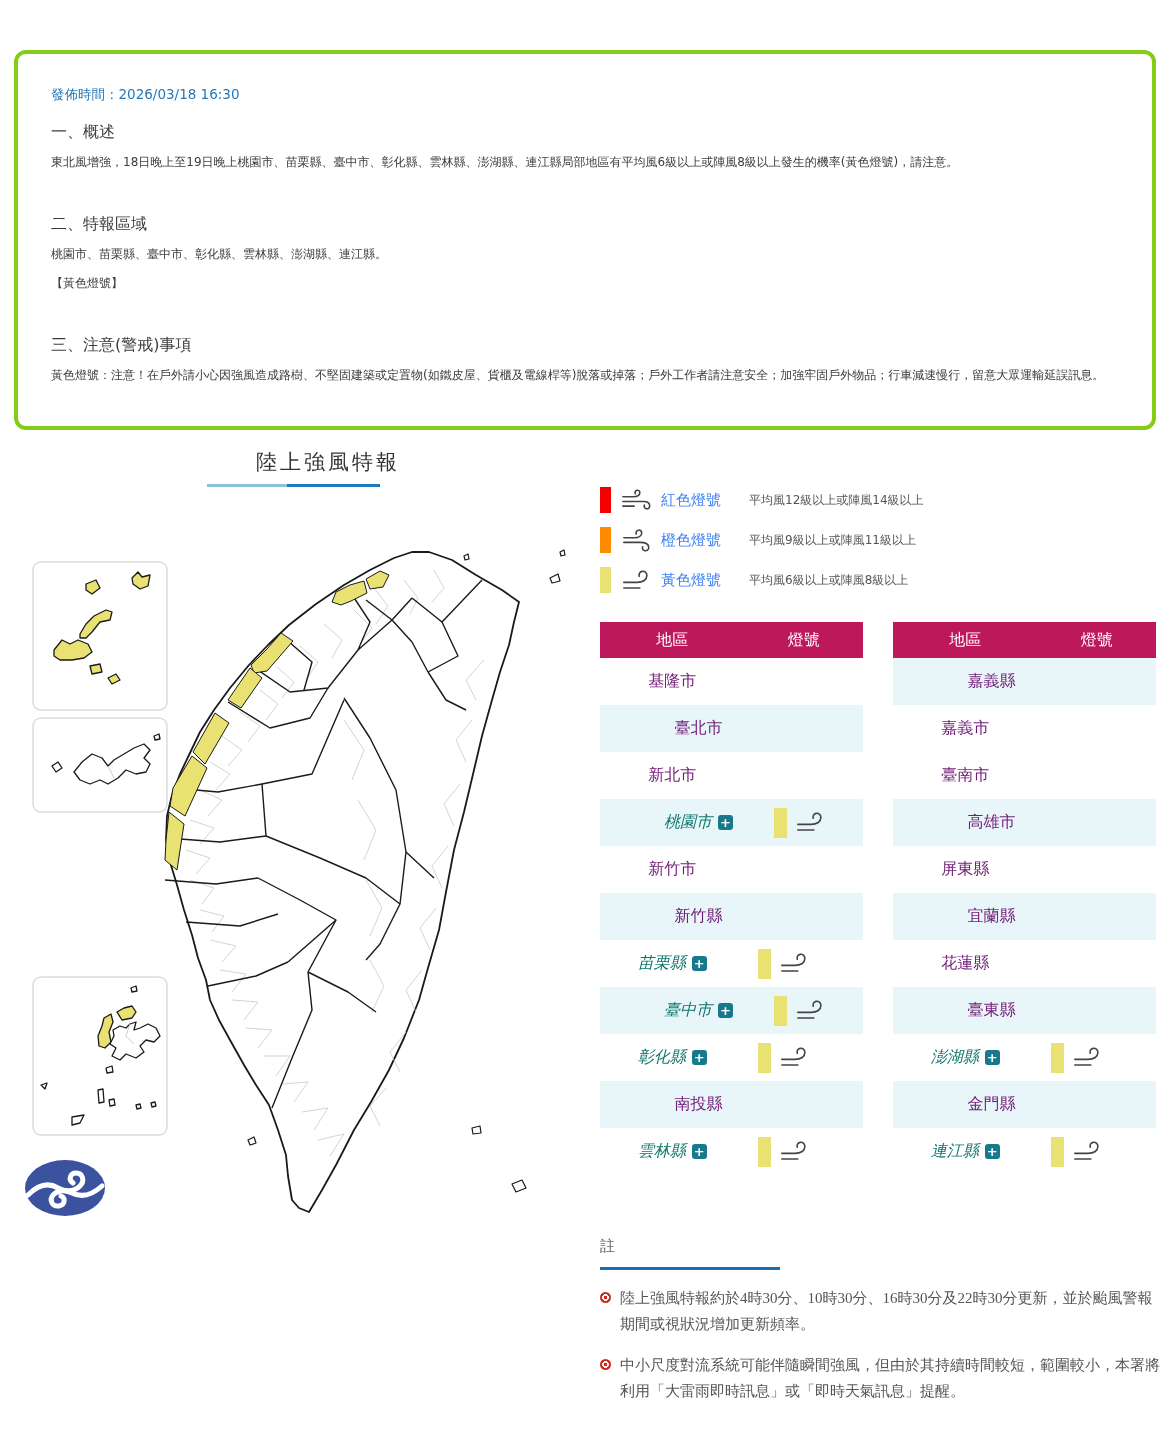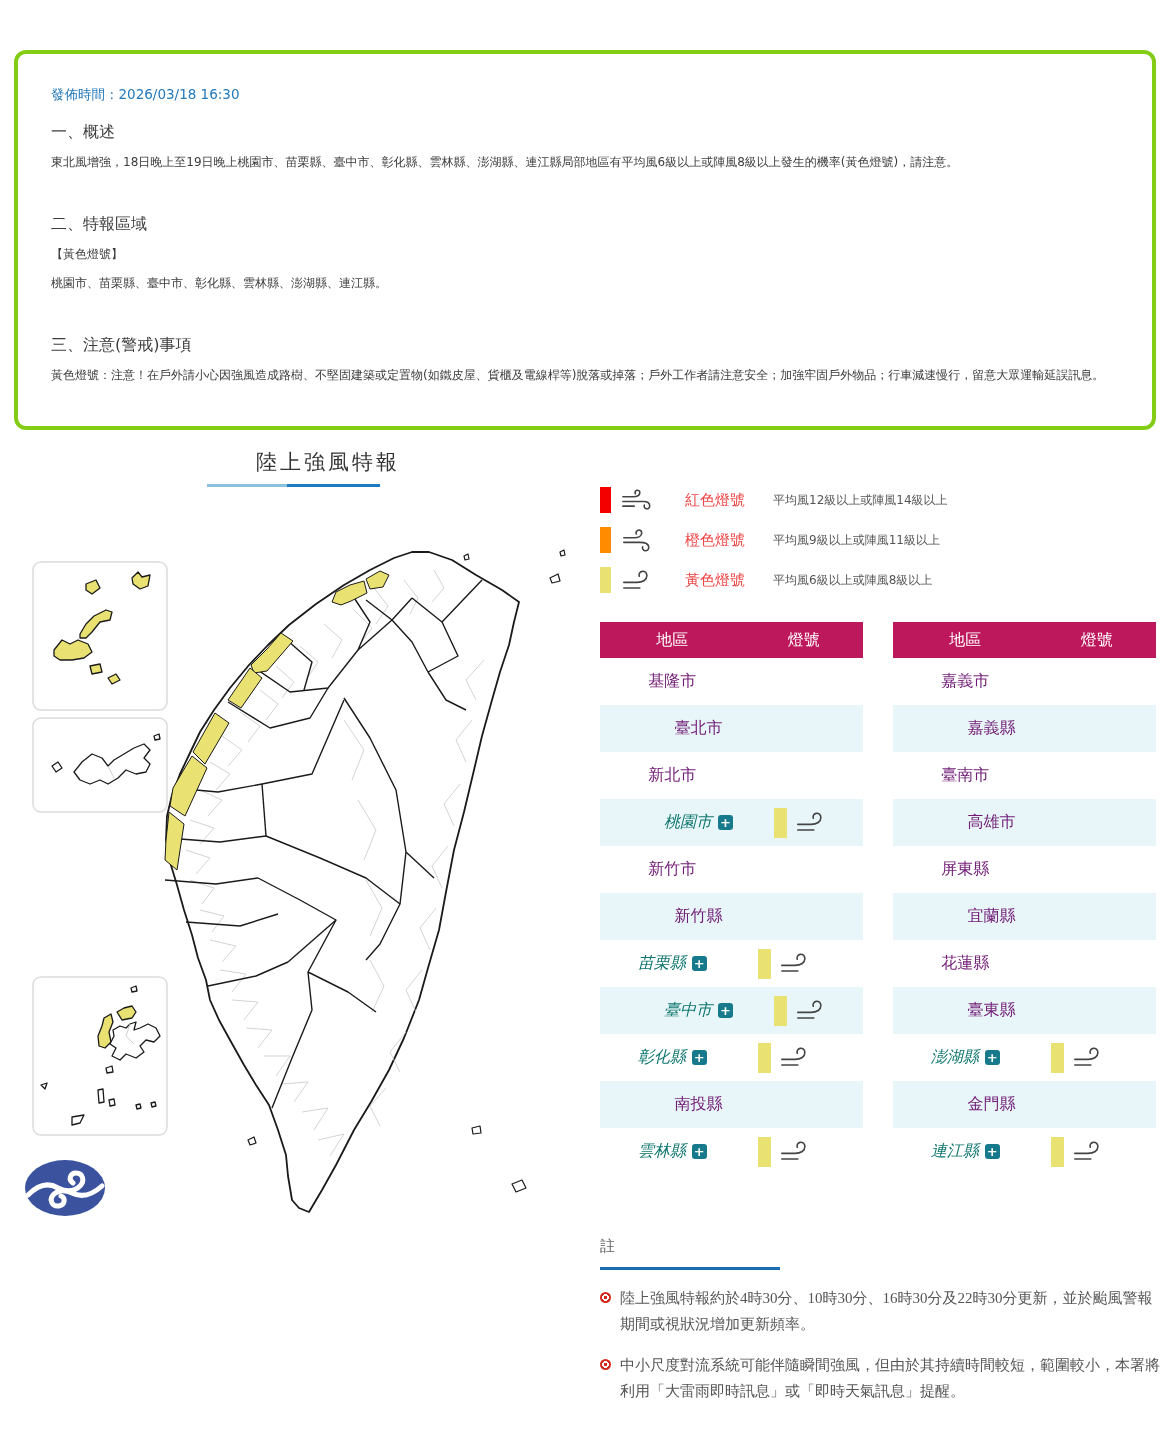--- a/index.html
+++ b/index.html
@@ -22,21 +22,21 @@
   .underline-dark{width:54%;height:100%;background:#1d79c0;}
 
   
   .legend{position:absolute;left:600px;top:480px;width:420px;}
   .legend-row{display:flex;align-items:center;height:40px;}
   .legend-swatch{width:11px;height:26px;margin-right:10px;flex:0 0 11px;}
   .sw-red{background:#f40000;}
   .sw-orange{background:#ff8c00;}
   .sw-yellow{background:#e9e272;}
   .legend-icon{width:32px;height:23px;margin-right:8px;flex:0 0 32px;}
-  .legend-label{width:88px;color:#ef4444;font-size:15px;flex:0 0 88px;margin-left:24px;}
+  .legend-label{width:88px;color:#3b82f6;font-size:15px;flex:0 0 88px;}
   .legend-desc{color:#555;font-size:12px;}
 
   
   .wtable{position:absolute;top:622px;width:263px;font-size:16px;}
   .wtable.left{left:600px;}
   .wtable.right{left:893px;}
   .thead{height:36px;background:#be185d;color:#fff;display:flex;align-items:center;}
   .th-region{width:55%;text-align:center;}
   .th-signal{width:45%;text-align:center;}
   .trow{height:47px;display:flex;align-items:center;}
@@ -90,22 +90,22 @@
 </svg>
 
 <div class="page">
 
   <div class="summary-box">
     <div class="issue-time">發佈時間：2026/03/18 16:30</div>
     <div class="sec-title">一、概述</div>
     <p class="sec-body">東北風增強，18日晚上至19日晚上桃園市、苗栗縣、臺中市、彰化縣、雲林縣、澎湖縣、連江縣局部地區有平均風6級以上或陣風8級以上發生的機率(黃色燈號)，請注意。</p>
     <div class="sec-gap"></div>
     <div class="sec-title">二、特報區域</div>
+    <p class="sec-body">桃園市、苗栗縣、臺中市、彰化縣、雲林縣、澎湖縣、連江縣。</p>
     <p class="sec-body">【黃色燈號】</p>
-    <p class="sec-body">桃園市、苗栗縣、臺中市、彰化縣、雲林縣、澎湖縣、連江縣。</p>
     <div class="sec-gap"></div>
     <div class="sec-title">三、注意(警戒)事項</div>
     <p class="sec-body">黃色燈號：注意！在戶外請小心因強風造成路樹、不堅固建築或定置物(如鐵皮屋、貨櫃及電線桿等)脫落或掉落；戶外工作者請注意安全；加強牢固戶外物品；行車減速慢行，留意大眾運輸延誤訊息。</p>
   </div>
 
   <div class="map-title">陸上強風特報</div>
   <div class="map-title-underline">
     <span class="underline-light"></span>
       <span class="underline-dark"></span>
   </div>
@@ -238,29 +238,29 @@
           </svg>
       </div>
     </div>
   </div>
 
   <div class="wtable right">
     <div class="thead">
       <div class="th-region">地區</div>
       <div class="th-signal">燈號</div>
     </div>
+    <div class="trow alt">
+      <div class="cell-region">
+          <span class="rname">嘉義縣</span>
+        </div>
+      <div class="cell-signal"></div>
+    </div>
     <div class="trow">
       <div class="cell-region">
           <span class="rname">嘉義市</span>
-        </div>
-      <div class="cell-signal"></div>
-    </div>
-    <div class="trow alt">
-      <div class="cell-region">
-          <span class="rname">嘉義縣</span>
         </div>
       <div class="cell-signal"></div>
     </div>
     <div class="trow">
       <div class="cell-region">
           <span class="rname">臺南市</span>
         </div>
       <div class="cell-signal"></div>
     </div>
     <div class="trow alt">

